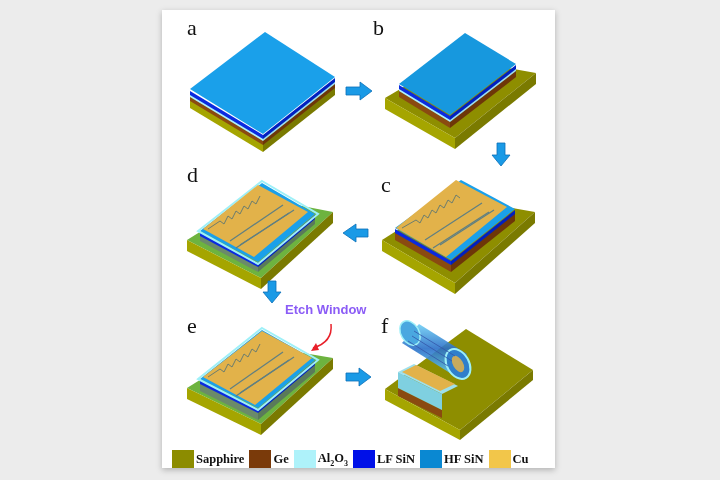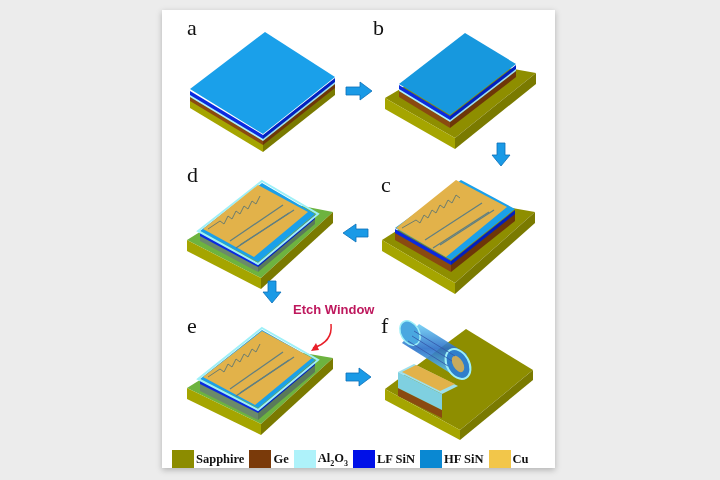--- a/index.html
+++ b/index.html
@@ -1,20 +1,20 @@
 <!DOCTYPE html>
 <html><head>
 <meta charset="utf-8">
 <style>
   html,body{margin:0;padding:0;}
   body{width:720px;height:480px;background:#ececec;position:relative;overflow:hidden;font-family:"Liberation Serif",serif;}
   .panel{position:absolute;left:162px;top:10px;width:393px;height:458px;background:#fff;box-shadow:0 2px 6px rgba(0,0,0,0.25);}
   svg.fig{position:absolute;left:0;top:0;}
   .plabel{position:absolute;font-family:"Liberation Serif",serif;font-size:22px;color:#111;line-height:1;}
-  .etch{position:absolute;left:293px;top:302px;font-family:"Liberation Sans",sans-serif;font-weight:bold;font-size:13px;color:#be185d;}
+  .etch{position:absolute;left:285px;top:302px;font-family:"Liberation Sans",sans-serif;font-weight:bold;font-size:13px;color:#8b5cf6;}
   .legend{position:absolute;left:172px;top:450px;display:flex;align-items:center;height:18px;}
   .lg-item{display:flex;align-items:center;margin-right:3px;}
   .sw{width:22px;height:18px;margin-right:2px;}
   .lg-text{font-family:"Liberation Serif",serif;font-weight:bold;font-size:12.5px;color:#111;margin-right:2px;}
   .lg-text sub{font-size:8px;}
 </style>
 </head>
 <body>
 
 <div class="panel"></div>

